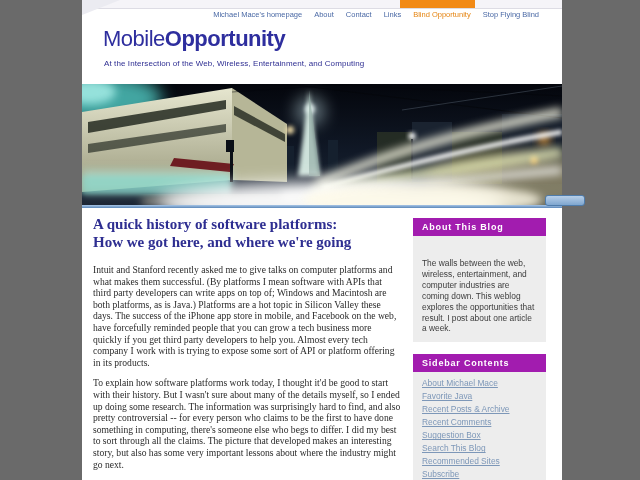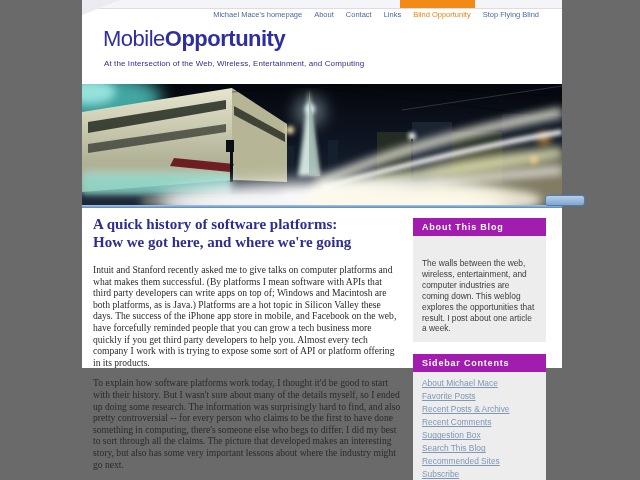--- a/index.html
+++ b/index.html
@@ -1,21 +1,21 @@
 <!DOCTYPE html>
 <html><head>
 <meta charset="utf-8">
 <style>
   html,body{margin:0;padding:0;}
   body{
     width:640px;height:480px;position:relative;overflow:hidden;
     background:#6a6a6a;
     font-family:"Liberation Sans",sans-serif;
   }
-  .page{position:absolute;left:82px;top:0;width:480px;height:368px;background:#ffffff;}
+  .page{position:absolute;left:82px;top:0;width:480px;height:480px;background:#ffffff;}
   .top-strip{position:absolute;left:0;top:0;width:480px;height:8px;background:#f5f4f8;border-bottom:1px solid #dddce4;}
   .corner-fold{position:absolute;left:0;top:0;width:0;height:0;border-top:15px solid #ebebf1;border-right:38px solid transparent;}
   .active-tab{position:absolute;left:318px;top:0;width:75px;height:8px;background:#f28a16;}
   .nav{position:absolute;top:10px;right:23px;display:flex;gap:12px;white-space:nowrap;}
   .nav a{font-size:7.5px;color:#4a69a5;text-decoration:none;}
   .nav a.active{color:#e58411;}
   .logo{position:absolute;left:21px;top:25px;font-size:22px;line-height:28px;color:#2e2e9e;letter-spacing:-0.5px;}
   .logo .lt{font-weight:400;}
   .logo .bd{font-weight:700;}
   .tagline{position:absolute;left:22px;top:59px;font-size:8px;color:#2e2e92;letter-spacing:0.1px;}
@@ -151,21 +151,21 @@
 
   <div class="sidebar">
     <div class="module">
       <div class="module-header">About This Blog</div>
       <div class="module-body">The walls between the web, wireless, entertainment, and computer industries are coming down. This weblog explores the opportunities that result. I post about one article a week.</div>
     </div>
     <div class="module">
       <div class="module-header">Sidebar Contents</div>
       <div class="module-body links">
         <a href="#">About Michael Mace</a>
-        <a href="#">Favorite Posts</a>
+        <a href="#">Favorite Java</a>
         <a href="#">Recent Posts &amp; Archive</a>
         <a href="#">Recent Comments</a>
         <a href="#">Suggestion Box</a>
         <a href="#">Search This Blog</a>
         <a href="#">Recommended Sites</a>
         <a href="#">Subscribe</a>
         <a href="#">Translation</a>
         <a href="#">Statistics</a>
       </div>
     </div>

